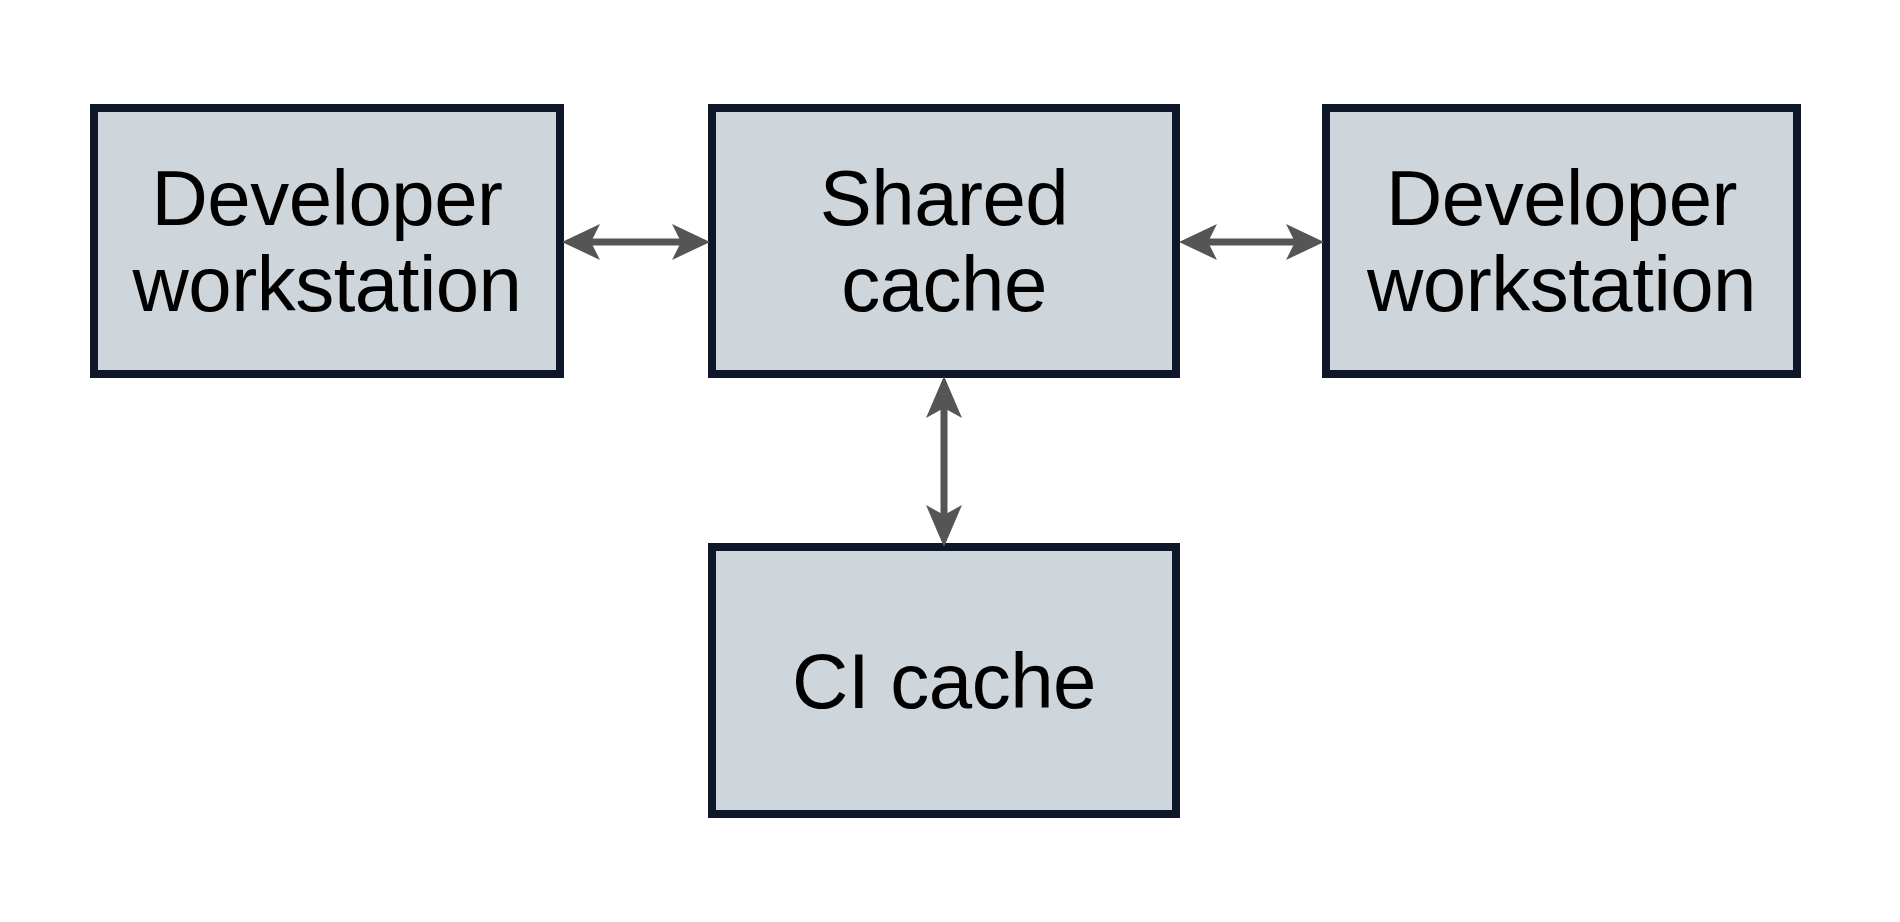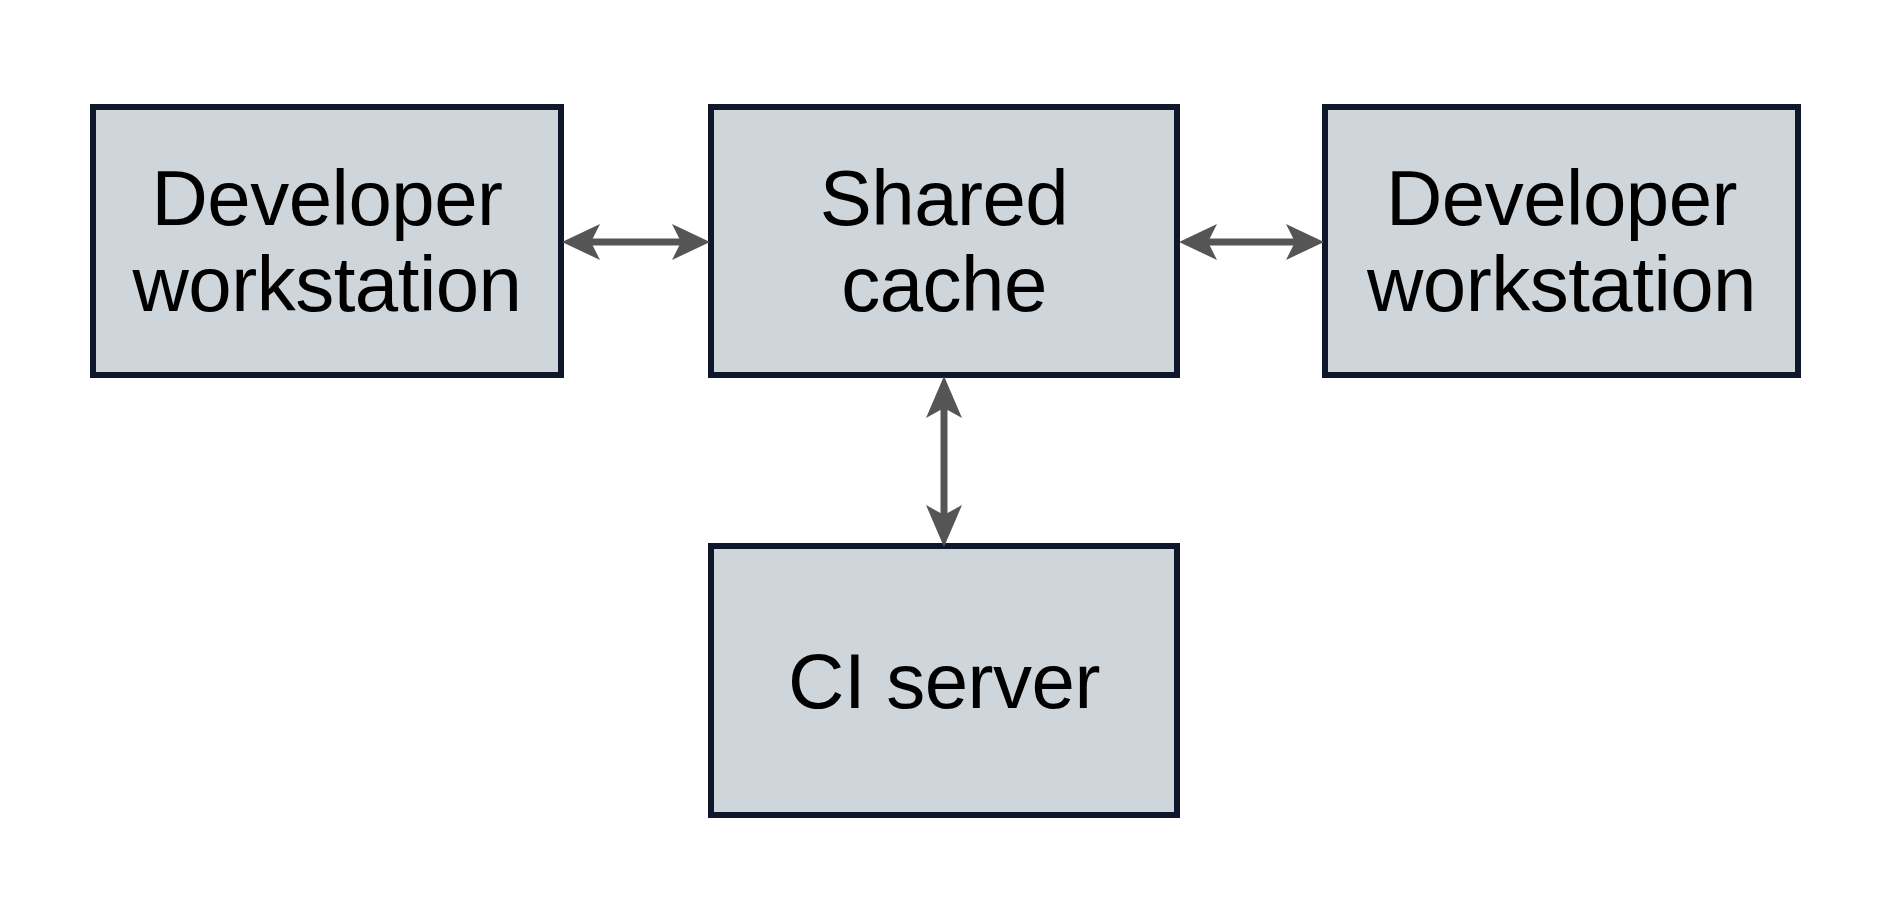--- a/index.html
+++ b/index.html
@@ -15,21 +15,21 @@
     position: relative;
     width: 1900px;
     height: 922px;
     background: #ffffff;
     overflow: hidden;
   }
   .node {
     position: absolute;
     box-sizing: border-box;
     background: #ced6db;
-    border: 6px solid #0f172a;
+    border: 8px solid #0f172a;
     display: flex;
     align-items: center;
     justify-content: center;
     text-align: center;
   }
   .node-label {
     font-family: "Liberation Sans", sans-serif;
     font-size: 78px;
     line-height: 86px;
     font-weight: 400;
@@ -75,21 +75,21 @@
     <div class="node-label">Shared
 cache</div>
   </div>
 
   <div class="node" id="node-dev-right">
     <div class="node-label">Developer
 workstation</div>
   </div>
 
   <div class="node" id="node-ci">
-    <div class="node-label">CI server</div>
+    <div class="node-label">CI cache</div>
   </div>
 
   <svg class="edge" id="edge-left-shared" viewBox="0 0 152 72" width="152" height="72">
     <line class="edge-line" x1="30" y1="36" x2="122" y2="36"></line>
     <path class="edge-head" d="M 2,36 L 40,18 L 31,36 L 40,54 Z"></path>
     <path class="edge-head" d="M 150,36 L 112,18 L 121,36 L 112,54 Z"></path>
   </svg>
 
   <svg class="edge" id="edge-shared-right" viewBox="0 0 149 72" width="149" height="72">
     <line class="edge-line" x1="29" y1="36" x2="120" y2="36"></line>

